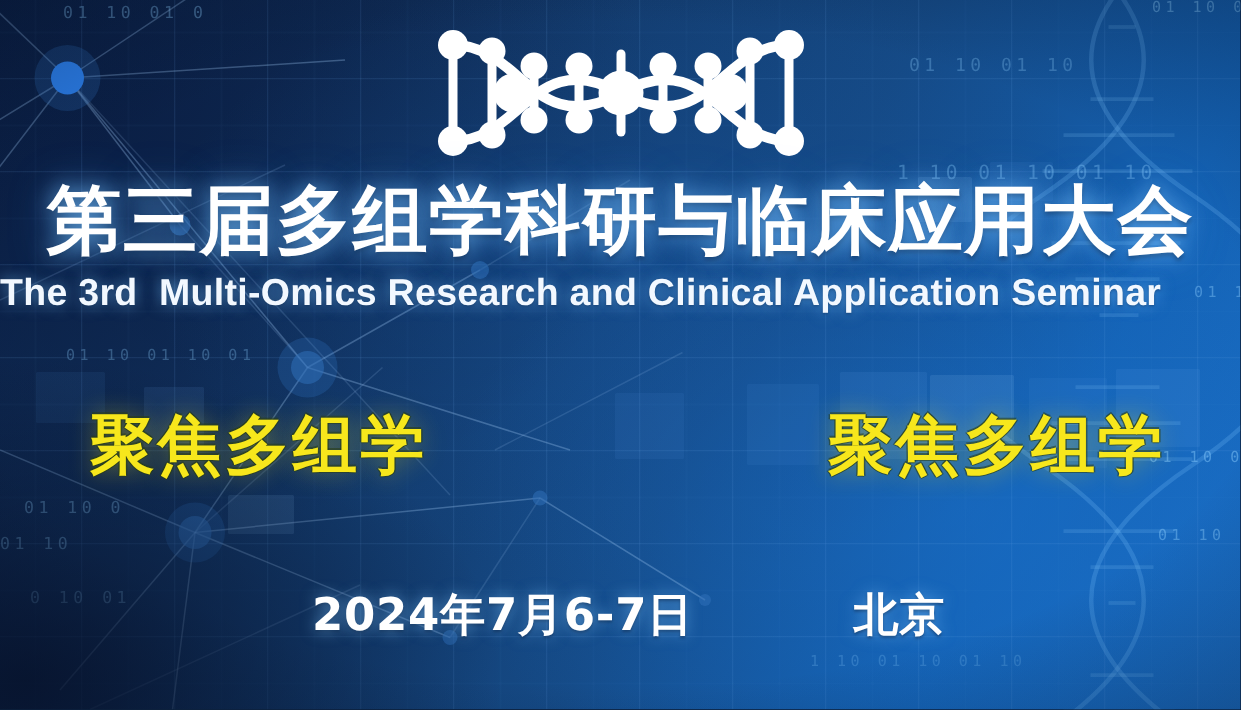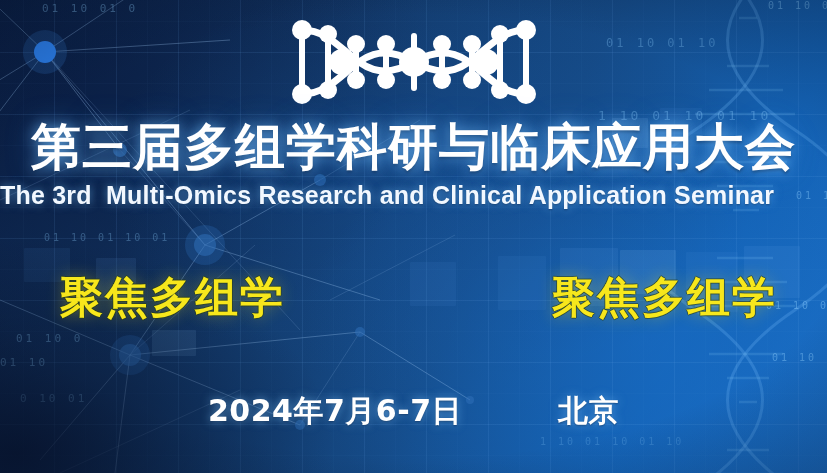--- a/index.html
+++ b/index.html
@@ -137,20 +137,21 @@
     gap: 96px;
   }
   .footer span {
     font-size: 30px;
     line-height: 1;
     font-weight: 700;
     color: #ffffff;
     letter-spacing: .5px;
     font-family: "DejaVu Sans", "Liberation Sans", sans-serif;
     text-shadow: 0 0 10px rgba(130,200,255,0.6), 0 1px 2px rgba(0,20,50,0.5);
+    margin-left: 11px;
   }
 </style>
 </head>
 <body>
 
 <div id="banner">
 
   <div class="layer grid-squares"></div>
   <div class="layer grid-squares fine"></div>
 

